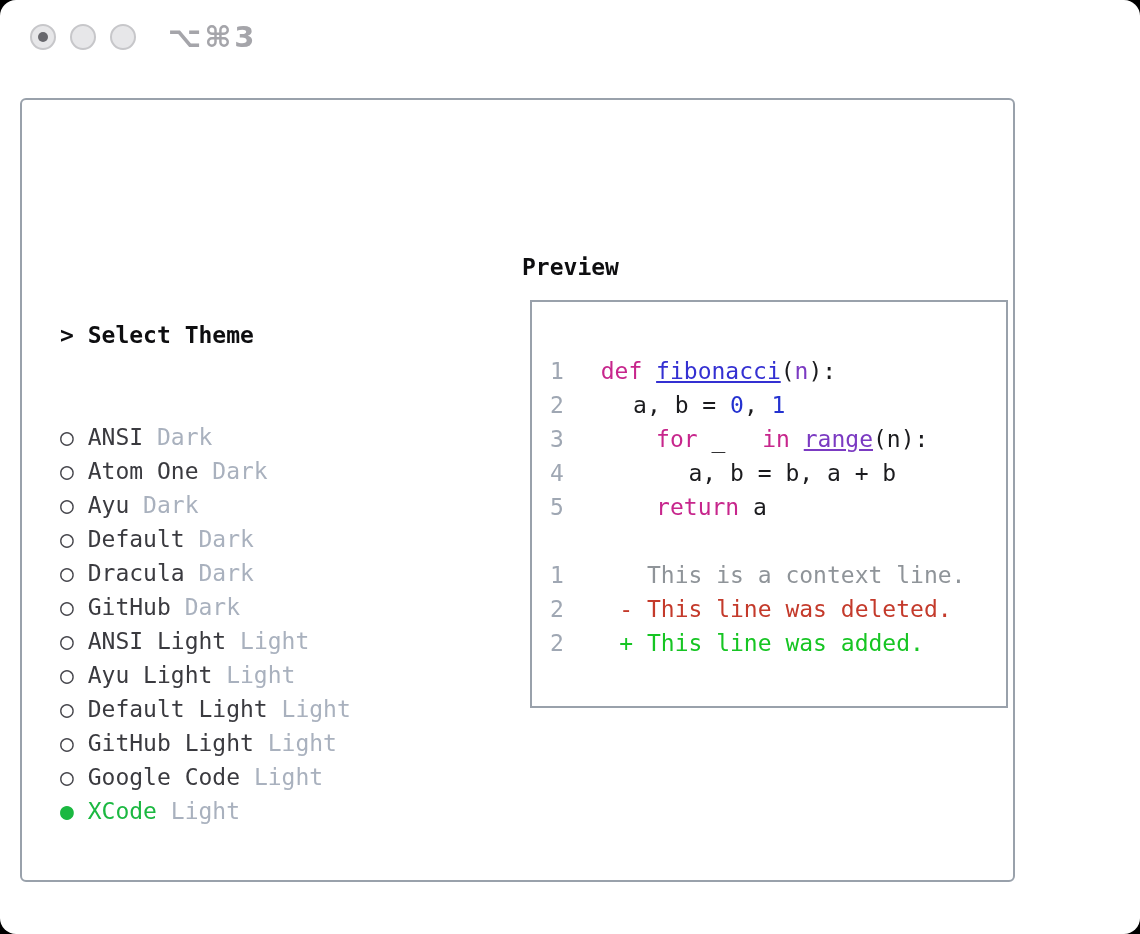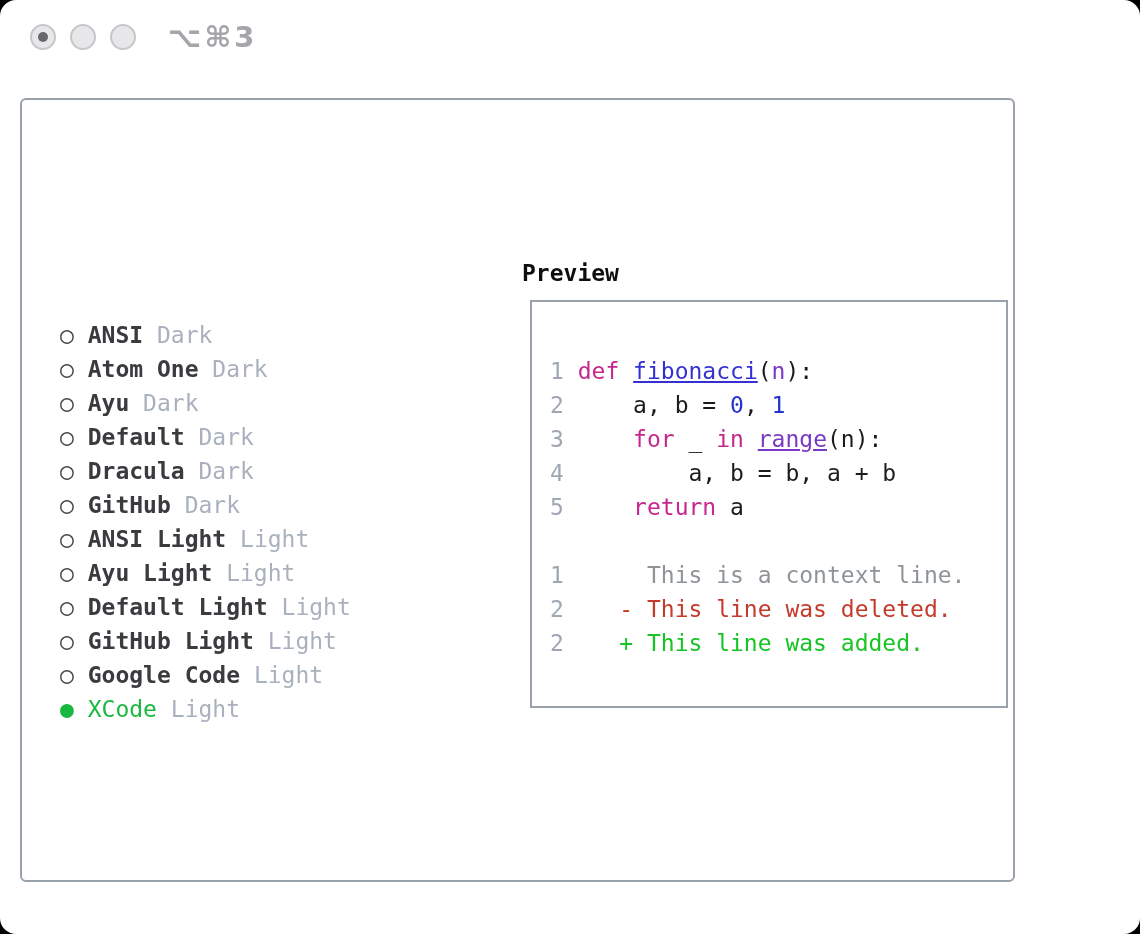--- a/index.html
+++ b/index.html
@@ -31,36 +31,36 @@
     position: absolute; left: 20px; top: 98px;
     width: 991px; height: 780px;
     border: 2px solid var(--border_gray); border-radius: 6px;
     background: #fff;
   }
   .mono { font-size: 23px; line-height: 34px; white-space: pre; }
   
   .theme-col { position: absolute; left: 38px; top: 150px; }
   .row { height: 34px; }
   .hdr { font-weight: bold; color: var(--header_black); }
-  .theme-name { color: var(--text_dark); font-weight: bold; }
+  .theme-name { color: var(--text_dark); }
   .marker { color: var(--marker_dark); }
   .marker.sel, .name-sel { color: var(--accent_green); }
   .tag { color: var(--muted_tag); }
   
-  .preview-label { position: absolute; left: 500px; top: 156px; }
+  .preview-label { position: absolute; left: 500px; top: 150px; }
   .preview-box {
     position: absolute; left: 508px; top: 200px;
     width: 474px; height: 404px;
     border: 2px solid var(--border_gray); background: #fff;
     overflow: hidden;
   }
   .code { position: absolute; left: 18px; top: 52px; }
   .gutter { color: var(--gutter); }
   .tok-plain { color: var(--code_plain); }
-  .tok-keyword { color: var(--keyword); }
+  .tok-keyword { color: var(--keyword); margin-left: 23px; }
   .tok-function { color: var(--function); text-decoration: underline; }
   .tok-param { color: var(--param); }
   .tok-builtin { color: var(--builtin); text-decoration: underline; }
   .tok-number { color: var(--number); }
   .diff-context { color: var(--context_gray); margin-top: 48px; }
   .diff-deleted { color: var(--deleted_red); text-align: center; }
   .diff-added { color: var(--added_green); }
 </style>
 </head>
 <body>
@@ -74,20 +74,21 @@
         </div>
       <div class="light"></div>
       <div class="light"></div>
     </div>
     <div class="app-title">⌥⌘3</div>
   </div>
 
   <div class="main-box">
 
     <div class="theme-col mono">
+      <div class="row hdr"><span>&gt;</span><span> </span><span>Select Theme</span></div>
       <div id="theme-list"><div class="row"><span class="marker">○ </span><span class="theme-name">ANSI</span><span class="tag"> Dark</span></div><div class="row"><span class="marker">○ </span><span class="theme-name">Atom One</span><span class="tag"> Dark</span></div><div class="row"><span class="marker">○ </span><span class="theme-name">Ayu</span><span class="tag"> Dark</span></div><div class="row"><span class="marker">○ </span><span class="theme-name">Default</span><span class="tag"> Dark</span></div><div class="row"><span class="marker">○ </span><span class="theme-name">Dracula</span><span class="tag"> Dark</span></div><div class="row"><span class="marker">○ </span><span class="theme-name">GitHub</span><span class="tag"> Dark</span></div><div class="row"><span class="marker">○ </span><span class="theme-name">ANSI Light</span><span class="tag"> Light</span></div><div class="row"><span class="marker">○ </span><span class="theme-name">Ayu Light</span><span class="tag"> Light</span></div><div class="row"><span class="marker">○ </span><span class="theme-name">Default Light</span><span class="tag"> Light</span></div><div class="row"><span class="marker">○ </span><span class="theme-name">GitHub Light</span><span class="tag"> Light</span></div><div class="row"><span class="marker">○ </span><span class="theme-name">Google Code</span><span class="tag"> Light</span></div><div class="row"><span class="marker sel">● </span><span class="name-sel">XCode</span><span class="tag"> Light</span></div></div>
       <div class="row"> </div>
       
       
       
       
     </div>
 
     <div class="preview-label mono hdr">Preview</div>
 

